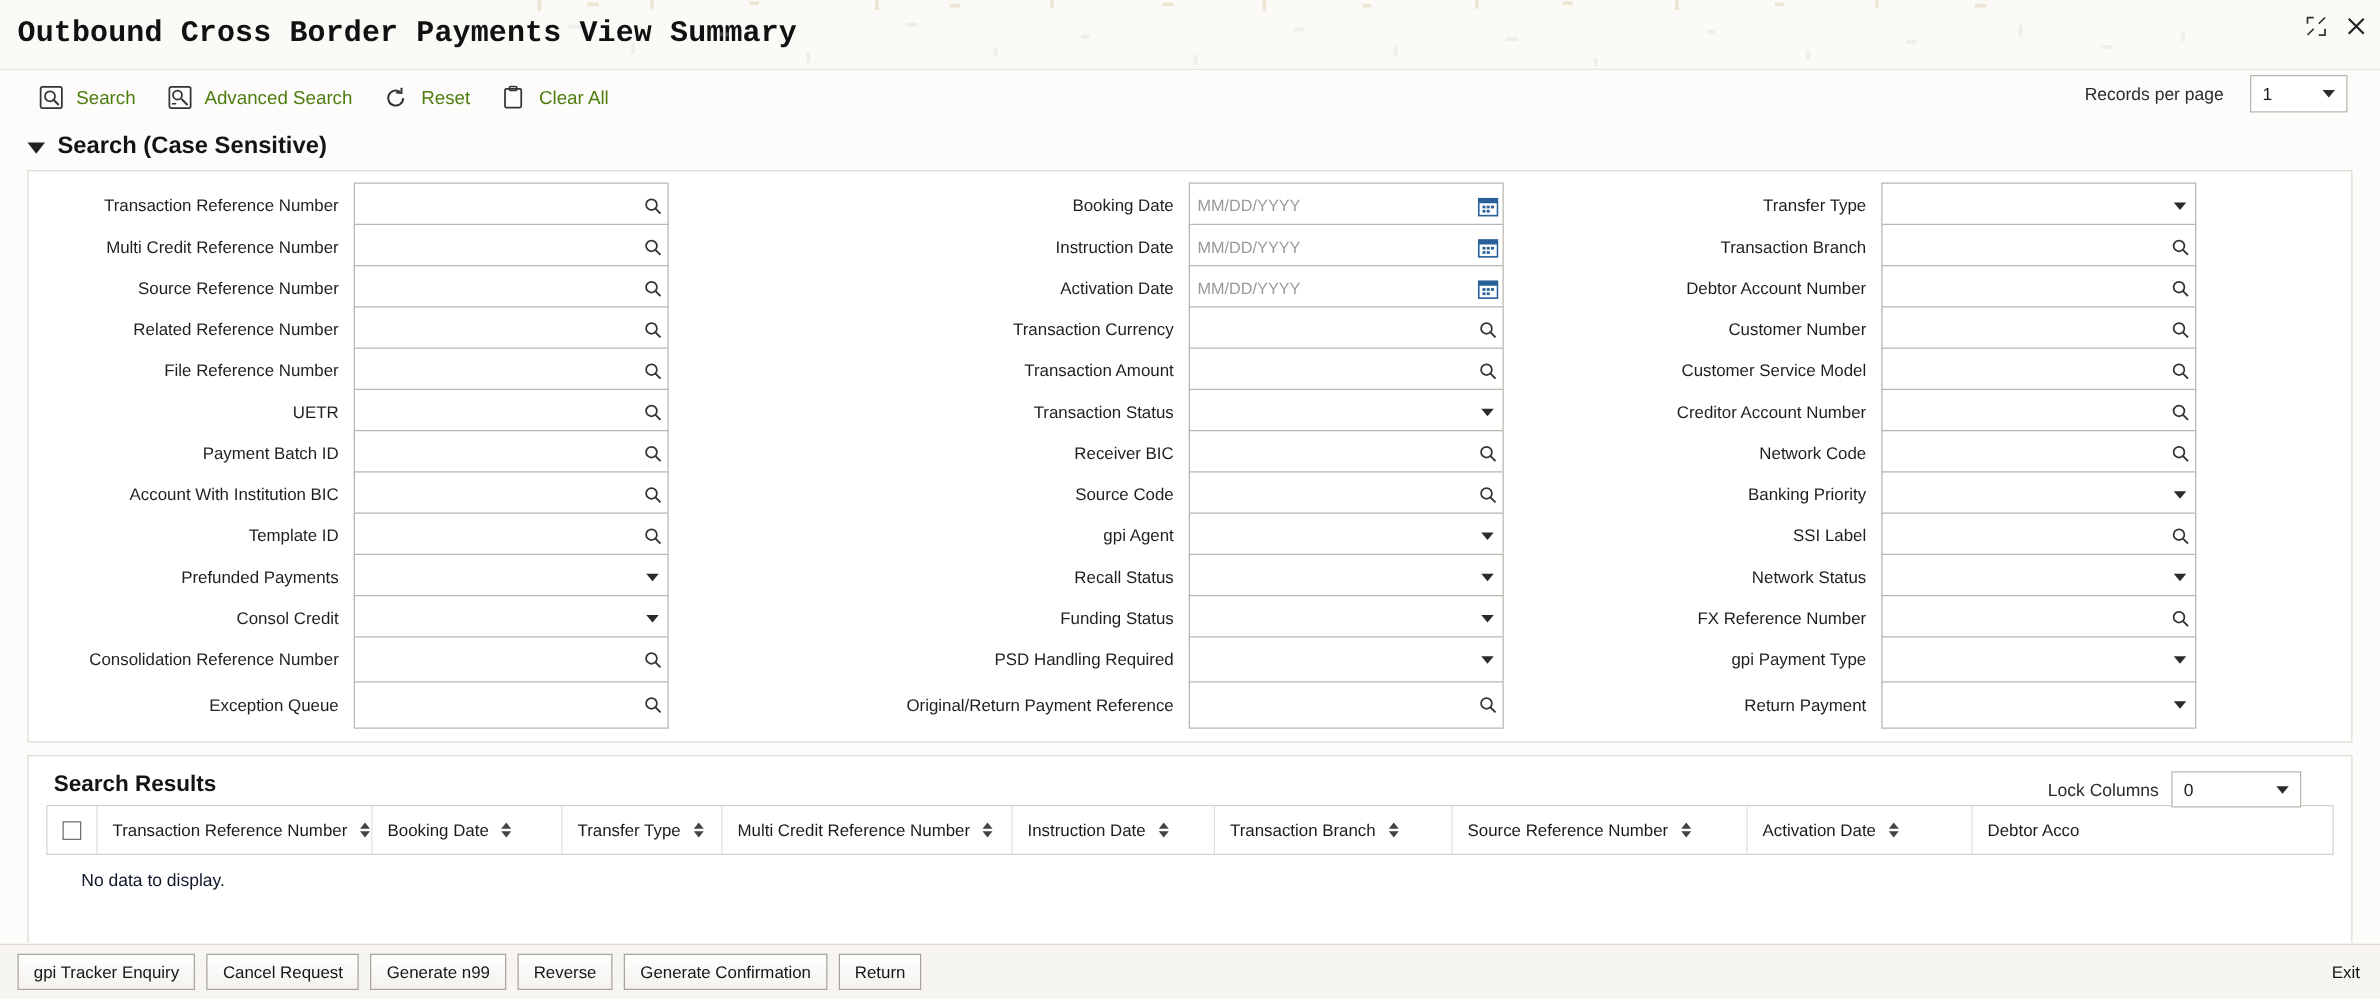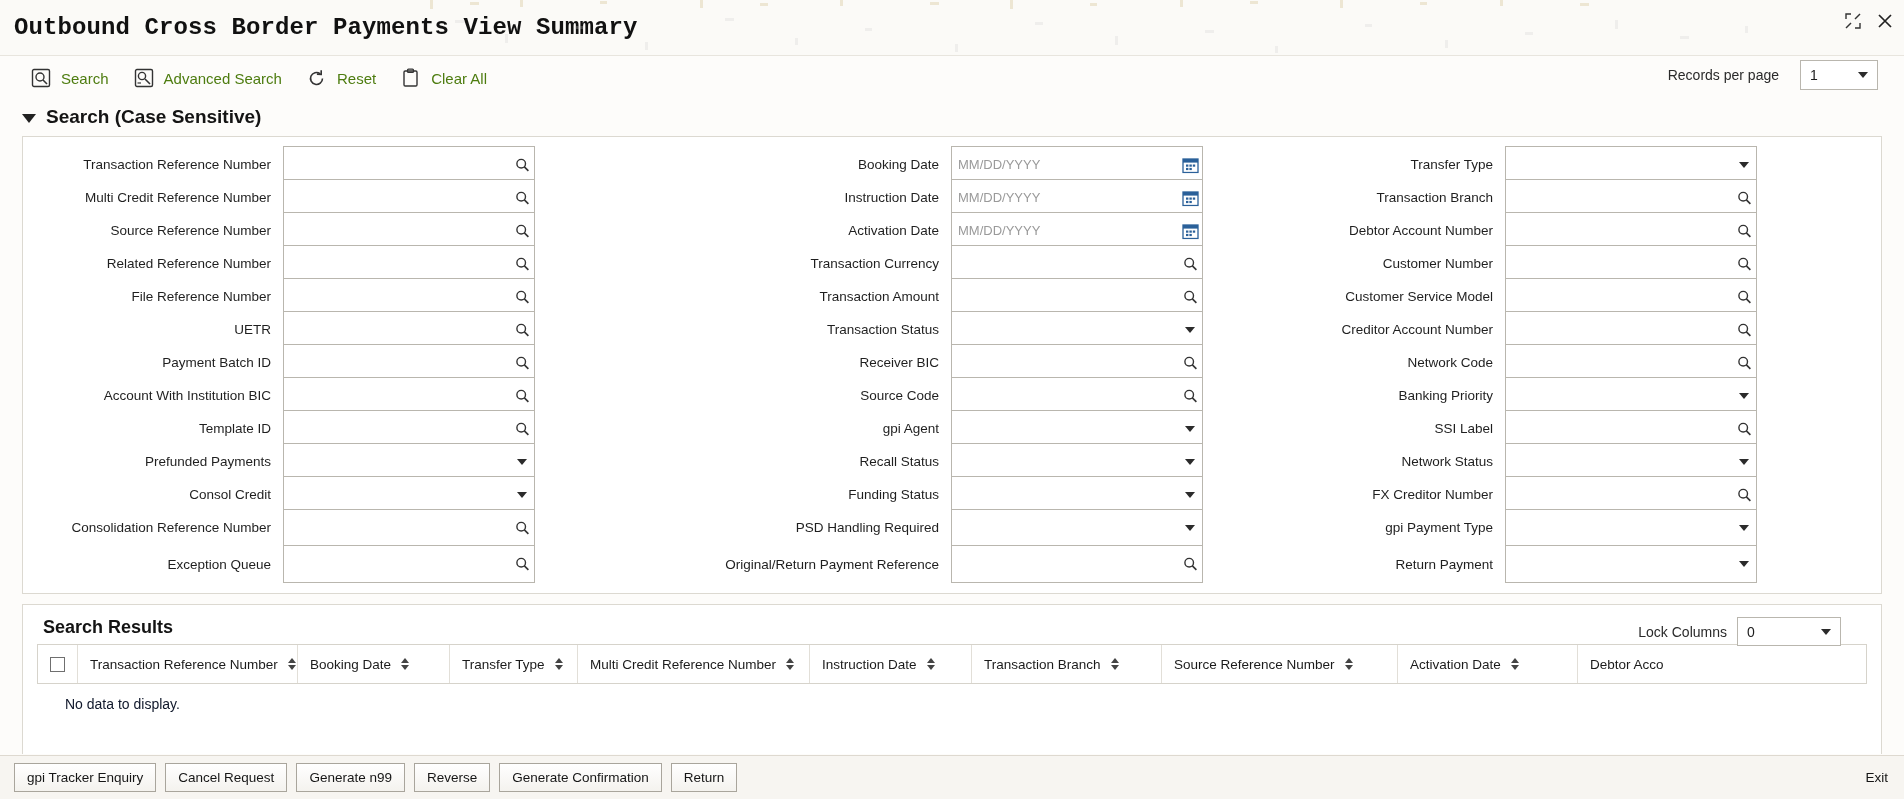--- a/index.html
+++ b/index.html
@@ -721,21 +721,21 @@
           </div>
         </div>
       <div class="row">
           <div class="lbl">Network Status</div>
           <div class="field">
             <span></span>
             <span class="caret"></span>
           </div>
         </div>
       <div class="row">
-          <div class="lbl">FX Creditor Number</div>
+          <div class="lbl">FX Reference Number</div>
           <div class="field">
             <span></span>
             <span class="mag"><svg width="15" height="15" viewBox="0 0 15 15">
                 <circle cx="6.2" cy="6.2" r="4.3" fill="none" stroke="#333" stroke-width="1.4"></circle>
                 <path d="M9.4 9.4 L13.4 13.4" stroke="#333" stroke-width="1.6"></path>
               </svg></span>
           </div>
         </div>
       <div class="row">
           <div class="lbl">gpi Payment Type</div>

